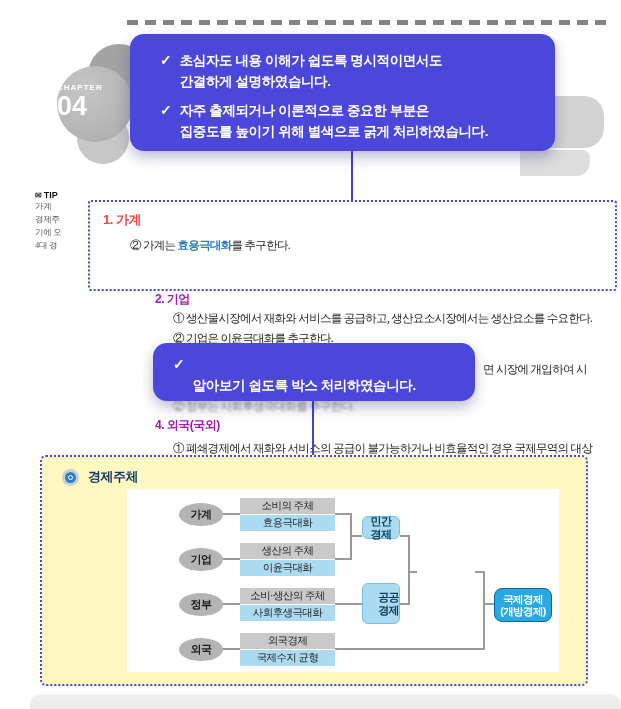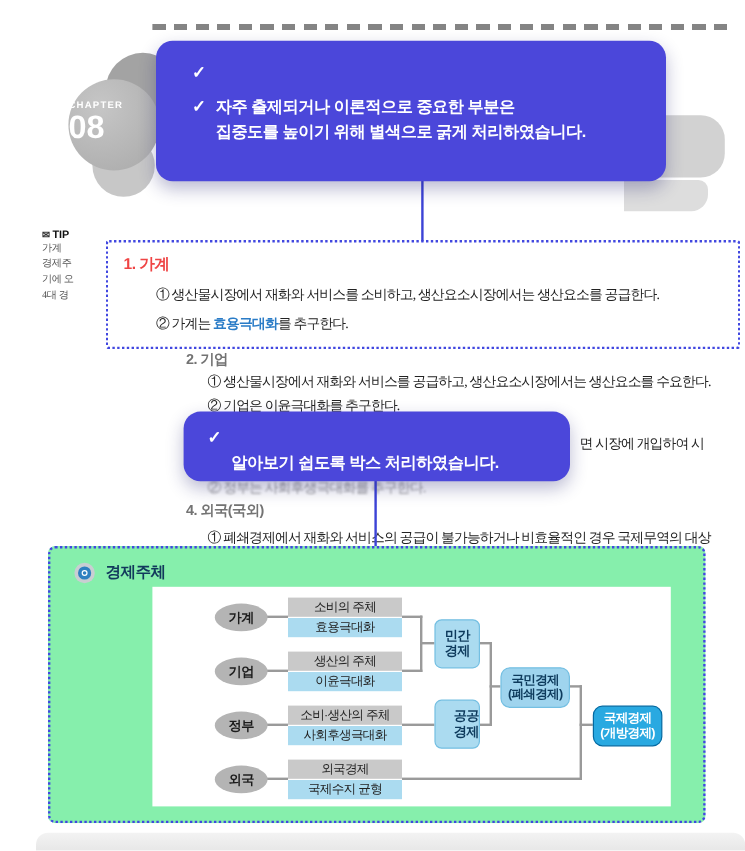--- a/index.html
+++ b/index.html
@@ -54,26 +54,26 @@
 
   
   .hl-box { left:88px; top:200px; width:529px; height:91px; background:#fff;
     border:2px dotted #4147e0; border-radius:3px; z-index:4; padding:9px 0 0 13px; }
   .hl-heading { font-size:13px; font-weight:bold; color:#ef4444; letter-spacing:-0.5px; }
   .body-line { font-family:"Liberation Serif", serif; font-size:11.5px; color:#222; letter-spacing:-0.7px; white-space:nowrap; }
   .hl-box .body-line { margin-left:27px; margin-top:9px; }
   .hl-blue { color:#2a7cc7; font-weight:bold; }
 
   
-  .sec-head { font-size:12px; font-weight:bold; color:#737373; letter-spacing:-0.5px; z-index:2; }
+  .sec-head { font-size:12px; font-weight:bold; color:#a21caf; letter-spacing:-0.5px; z-index:2; }
   .sec-line { z-index:2; }
   .blurred { color:#8a8a8a; filter:blur(0.8px); opacity:.85; }
 
   
-  .concept { left:40px; top:455px; width:548px; height:231px; background:#86efac;
+  .concept { left:40px; top:455px; width:548px; height:231px; background:#fef9c3;
     border:2px dotted #4147e0; border-radius:6px; z-index:8; }
   .concept-head { position:absolute; left:20px; top:11px; display:flex; align-items:center; }
   .c-ic-outer { width:17px; height:17px; border-radius:50%; background:#c9ced2; display:flex; align-items:center; justify-content:center; }
   .c-ic-inner { width:11px; height:11px; border-radius:50%; background:#2f80c0; display:flex; align-items:center; justify-content:center; }
   .c-ic-dot { width:5px; height:5px; border-radius:50%; border:1px solid #fff; }
   .concept-title { font-size:13px; font-weight:bold; color:#12395c; margin-left:9px; letter-spacing:-0.5px; }
   .panel { position:absolute; left:85px; top:32px; width:432px; height:183px; background:#ffffff; }
 
   
   .agent { width:44px; height:23px; background:#b4b4b4; border-radius:50%; z-index:10;
@@ -97,21 +97,21 @@
 <body>
 
 <div id="page">
 
   <div class="abs top-dash"></div>
 
   <div class="abs circ badge-back"></div>
   <div class="abs circ badge-bottom"></div>
   <div class="abs circ badge-main">
     <div class="chap">CHAPTER</div>
-    <div class="num">08</div>
+    <div class="num">04</div>
   </div>
 
   <div class="abs bub1"></div>
   <div class="abs bub2"></div>
 
 
   <div class="abs vline vline1"></div>
   <div class="abs vline vline2"></div>
 
   <div class="abs tip">
@@ -127,27 +127,27 @@
   <div class="abs body-line sec-line" style="left:173px; top:331px;">② 기업은 이윤극대화를 추구한다.</div>
 
   <div class="abs body-line sec-line" style="left:483px; top:362px;">면 시장에 개입하여 시</div>
   <div class="abs body-line sec-line blurred" style="left:173px; top:399px;text-align:center;">② 정부는 사회후생극대화를 추구한다.</div>
 
   <div class="abs sec-head" style="left:155px; top:417px;">4. 외국(국외)</div>
   <div class="abs body-line sec-line" style="left:173px; top:441px;">① 폐쇄경제에서 재화와 서비스의 공급이 불가능하거나 비효율적인 경우 국제무역의 대상</div>
 
   <div class="abs hl-box">
     <div class="hl-heading">1. 가계</div>
-    <div class="body-line">① 생산물시장에서 재화와 서비스를 소비하고, 생산요소시장에서는 생산요소를 공급한다.</div>
     <div class="body-line"><span>② 가계는 </span><span class="hl-blue">효용극대화</span><span>를 추구한다.</span></div>
   </div>
 
   <div class="abs callout callout-top">
     <div class="chk-item">
       <span class="chk">✓</span>
+      <span class="chk-lines"><span>초심자도 내용 이해가 쉽도록 명시적이면서도</span><br><span>간결하게 설명하였습니다.</span></span>
     </div>
     <div class="chk-item">
       <span class="chk">✓</span>
       <span class="chk-lines"><span>자주 출제되거나 이론적으로 중요한 부분은</span><br><span>집중도를 높이기 위해 별색으로 굵게 처리하였습니다.</span></span>
     </div>
   </div>
 
   <div class="abs callout callout-mid">
     <div class="chk-item">
       <span class="chk">✓</span>
@@ -182,31 +182,27 @@
   </div>
   <div class="abs stack" style="left:240px; top:543px;">
     <div class="row-top">생산의 주체</div>
     <div class="row-bot">이윤극대화</div>
   </div>
   <div class="abs stack" style="left:240px; top:633px;">
     <div class="row-top">외국경제</div>
     <div class="row-bot">국제수지 균형</div>
   </div>
 
-  <div class="abs grp" style="left:362px; top:516px; width:38px; height:41px;">
+  <div class="abs grp" style="left:362px; top:516px; width:38px; height:23px;">
     <span>민간</span>
       <span>경제</span>
   </div>
   <div class="abs grp" style="left:362px; top:583px; width:38px; height:41px;align-items:flex-end;">
     <span>공공</span>
       <span>경제</span>
-  </div>
-  <div class="abs grp grp-nat" style="left:417px; top:556px; width:58px; height:34px;">
-    <span>국민경제</span>
-      <span>(폐쇄경제)</span>
   </div>
   <div class="abs grp grp-int" style="left:494px; top:588px; width:58px; height:34px;">
     <span>국제경제</span>
       <span>(개방경제)</span>
   </div>
 
   <div class="abs ln" style="left:221px; top:513px; width:19px; height:2px;"></div>
   <div class="abs ln" style="left:221px; top:558px; width:19px; height:2px;"></div>
   <div class="abs ln" style="left:221px; top:603px; width:19px; height:2px;"></div>
   <div class="abs ln" style="left:221px; top:648px; width:19px; height:2px;"></div>

